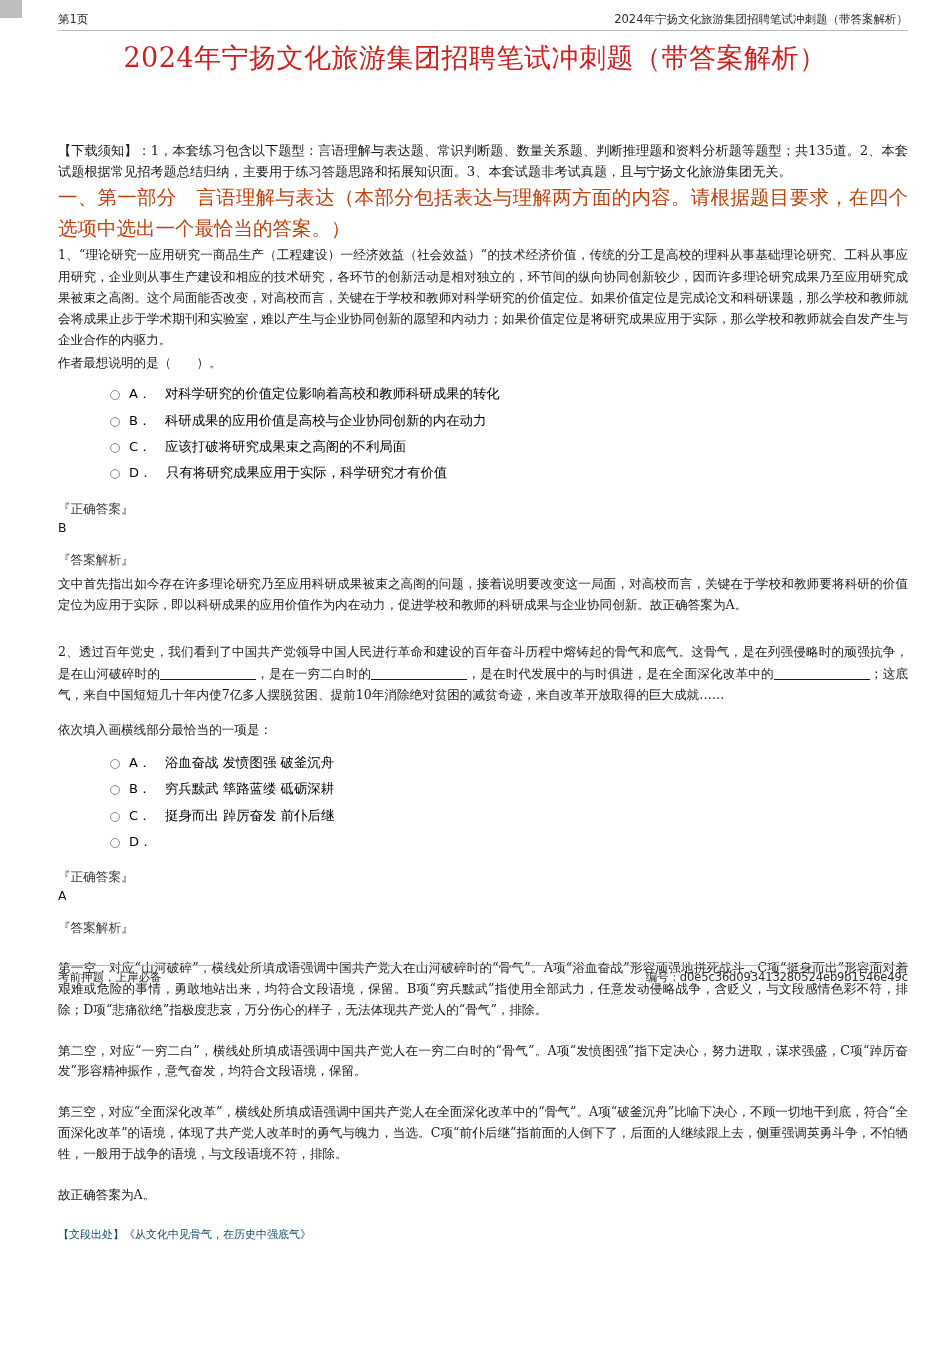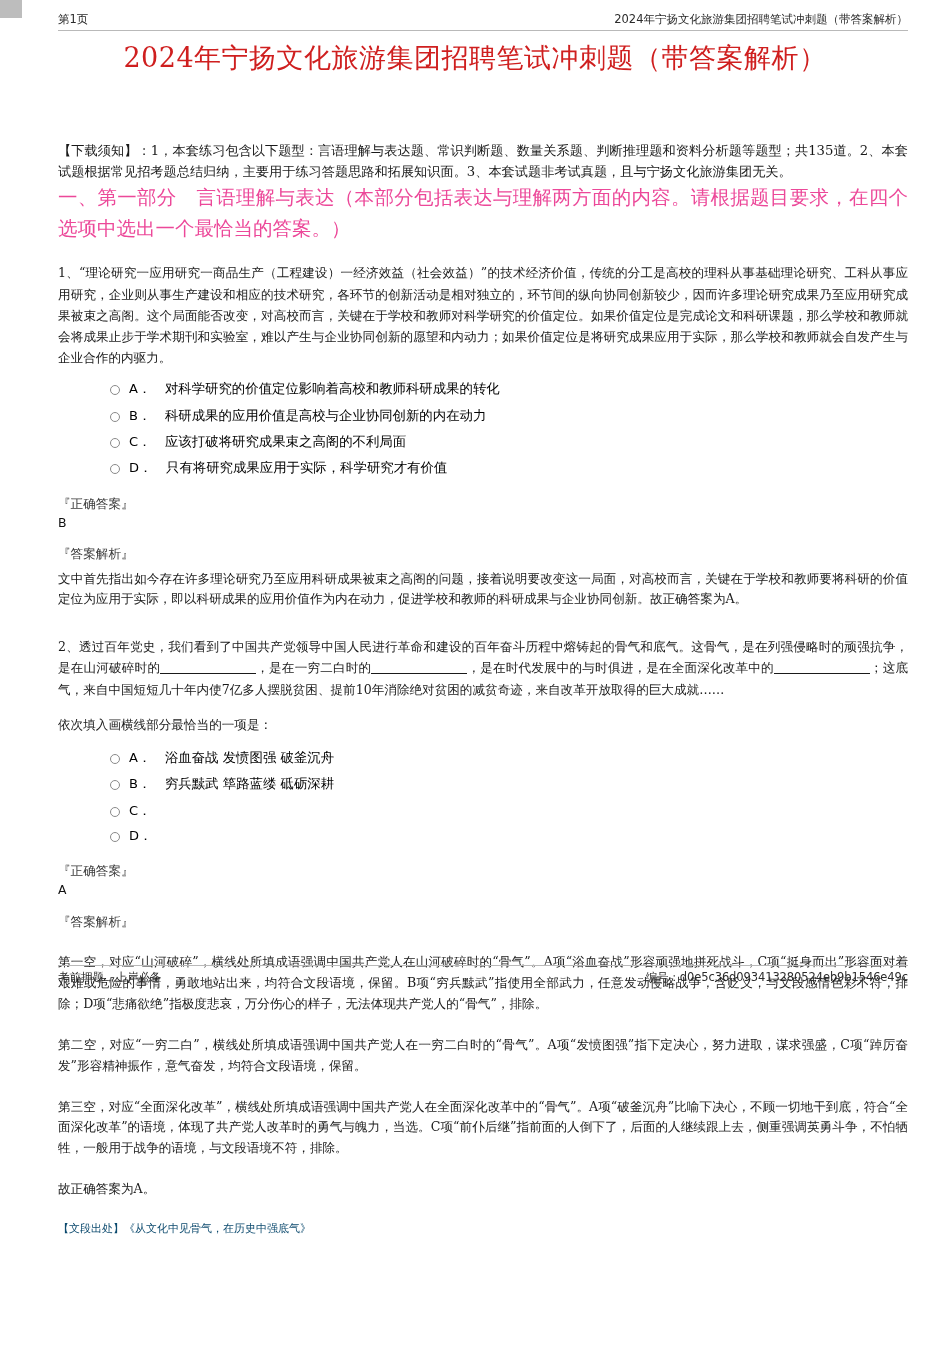--- a/index.html
+++ b/index.html
@@ -74,22 +74,21 @@
   .notice {
     font-size: 13.2px;
     line-height: 1.62;
     text-align: justify;
     color: #1a1a1a;
   }
 
   .section-heading {
     font-size: 19.5px;
     line-height: 1.58;
-    color: #ec4899;
-    margin-bottom: 18px;
+    color: #c2410c;
     text-align: justify;
   }
 
   .q-stem {
     font-size: 12.6px;
     line-height: 1.68;
     text-align: justify;
     color: #1a1a1a;
   }
   .q-prompt {
@@ -204,20 +203,21 @@
   <div class="doc-title">2024年宁扬文化旅游集团招聘笔试冲刺题（带答案解析）</div>
 
   <div class="content">
 
     <p class="notice">【下载须知】：1，本套练习包含以下题型：言语理解与表达题、常识判断题、数量关系题、判断推理题和资料分析题等题型；共135道。2、本套试题根据常见招考题总结归纳，主要用于练习答题思路和拓展知识面。3、本套试题非考试真题，且与宁扬文化旅游集团无关。</p>
 
     <p class="section-heading">一、第一部分　言语理解与表达（本部分包括表达与理解两方面的内容。请根据题目要求，在四个选项中选出一个最恰当的答案。）</p>
 
     <div>
       <p class="q-stem">1、“理论研究一应用研究一商品生产（工程建设）一经济效益（社会效益）”的技术经济价值，传统的分工是高校的理科从事基础理论研究、工科从事应用研究，企业则从事生产建设和相应的技术研究，各环节的创新活动是相对独立的，环节间的纵向协同创新较少，因而许多理论研究成果乃至应用研究成果被束之高阁。这个局面能否改变，对高校而言，关键在于学校和教师对科学研究的价值定位。如果价值定位是完成论文和科研课题，那么学校和教师就会将成果止步于学术期刊和实验室，难以产生与企业协同创新的愿望和内动力；如果价值定位是将研究成果应用于实际，那么学校和教师就会自发产生与企业合作的内驱力。</p>
+      <p class="q-prompt">作者最想说明的是（　　）。</p>
 
       <ul class="options">
         <li class="option">
           <span class="radio"></span>
           <span class="opt-letter">A．</span>
           <span class="opt-text">对科学研究的价值定位影响着高校和教师科研成果的转化</span>
         </li>
         <li class="option">
           <span class="radio"></span>
           <span class="opt-letter">B．</span>
@@ -253,20 +253,21 @@
           <span class="opt-text">浴血奋战 发愤图强 破釜沉舟</span>
         </li>
         <li class="option">
           <span class="radio"></span>
           <span class="opt-letter">B．</span>
           <span class="opt-text">穷兵黩武 筚路蓝缕 砥砺深耕</span>
         </li>
         <li class="option">
           <span class="radio"></span>
           <span class="opt-letter">C．</span>
+          <span class="opt-text">挺身而出 踔厉奋发 前仆后继</span>
         </li>
         <li class="option">
           <span class="radio"></span>
           <span class="opt-letter">D．</span>
         </li>
       </ul>
 
       <p class="bracket-label">『正确答案』</p>
       <p class="answer-letter">A</p>
       <p class="bracket-label">『答案解析』</p>

